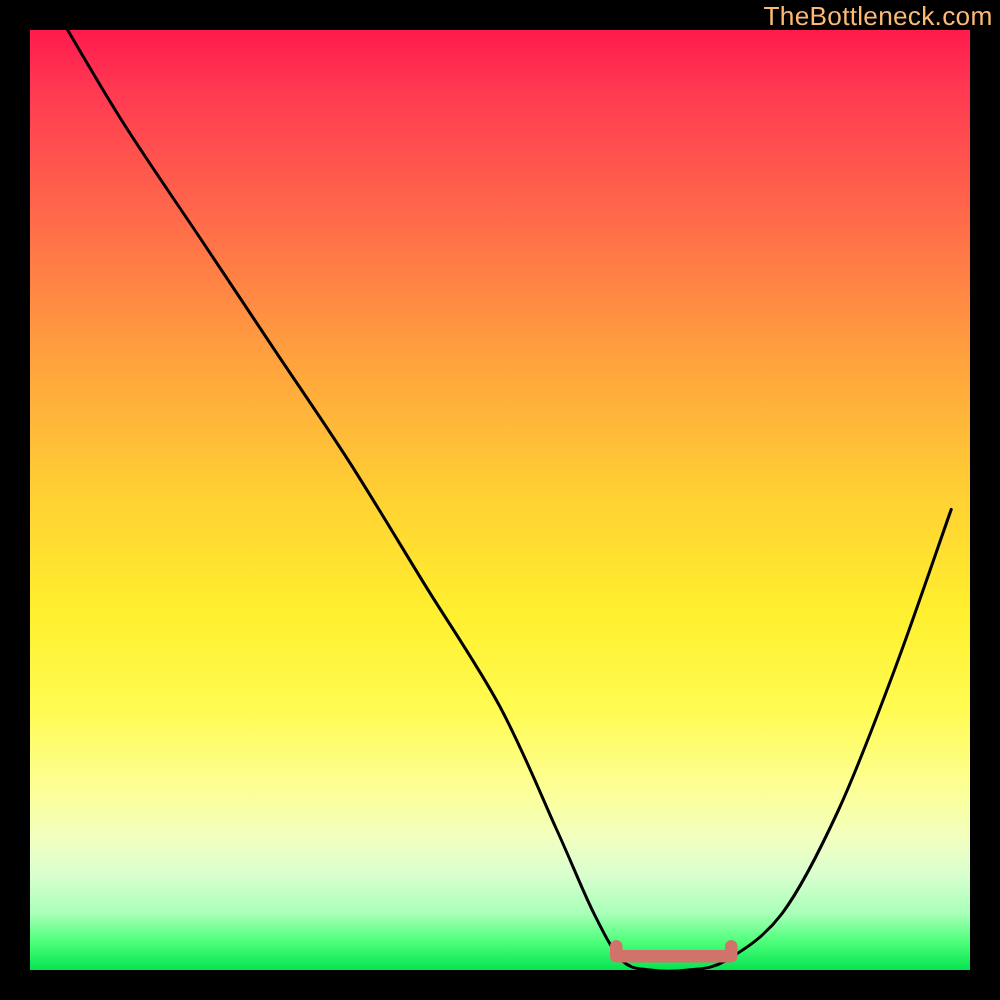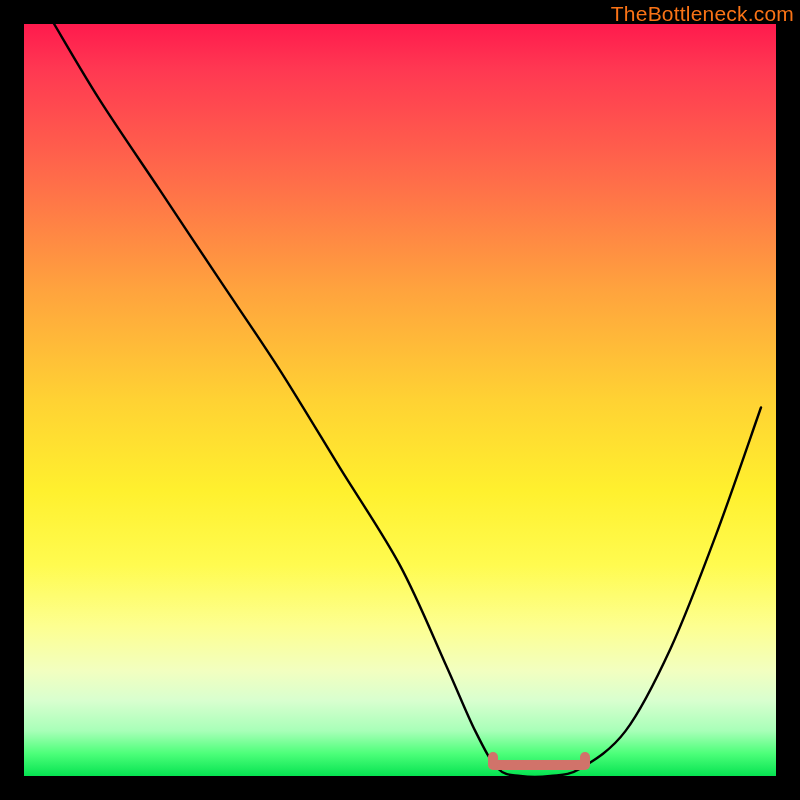--- a/index.html
+++ b/index.html
@@ -39,21 +39,21 @@
       #d8ffcf 90%,
       #a8ffb8 94%,
       #4dff7a 97%,
       #06e351 100%
     );
   }
   .watermark {
     position: absolute;
     top: 2px;
     right: 6px;
-    color: #f97316;
+    color: #fdba74;
     font-size: 21px;
     letter-spacing: 0.2px;
     font-weight: 400;
     z-index: 5;
   }
   svg.curve {
     position: absolute;
     left: 0;
     top: 0;
     width: 752px;

